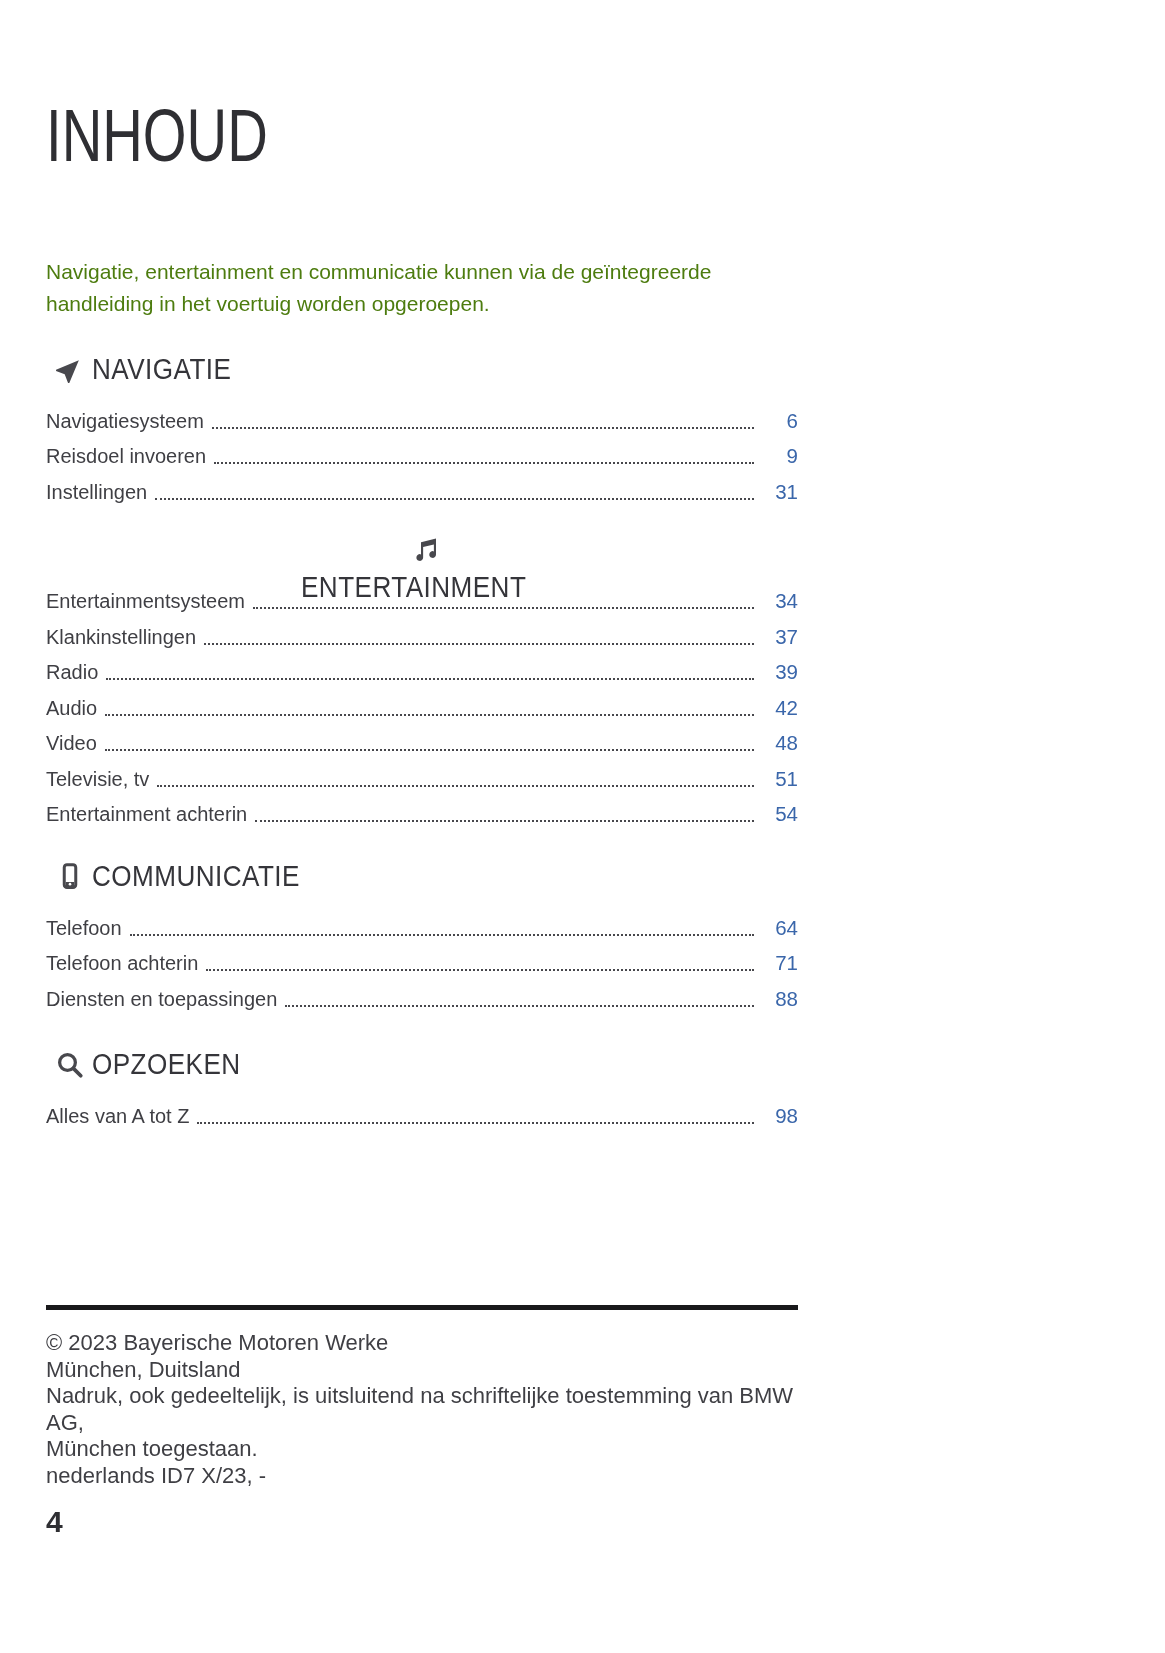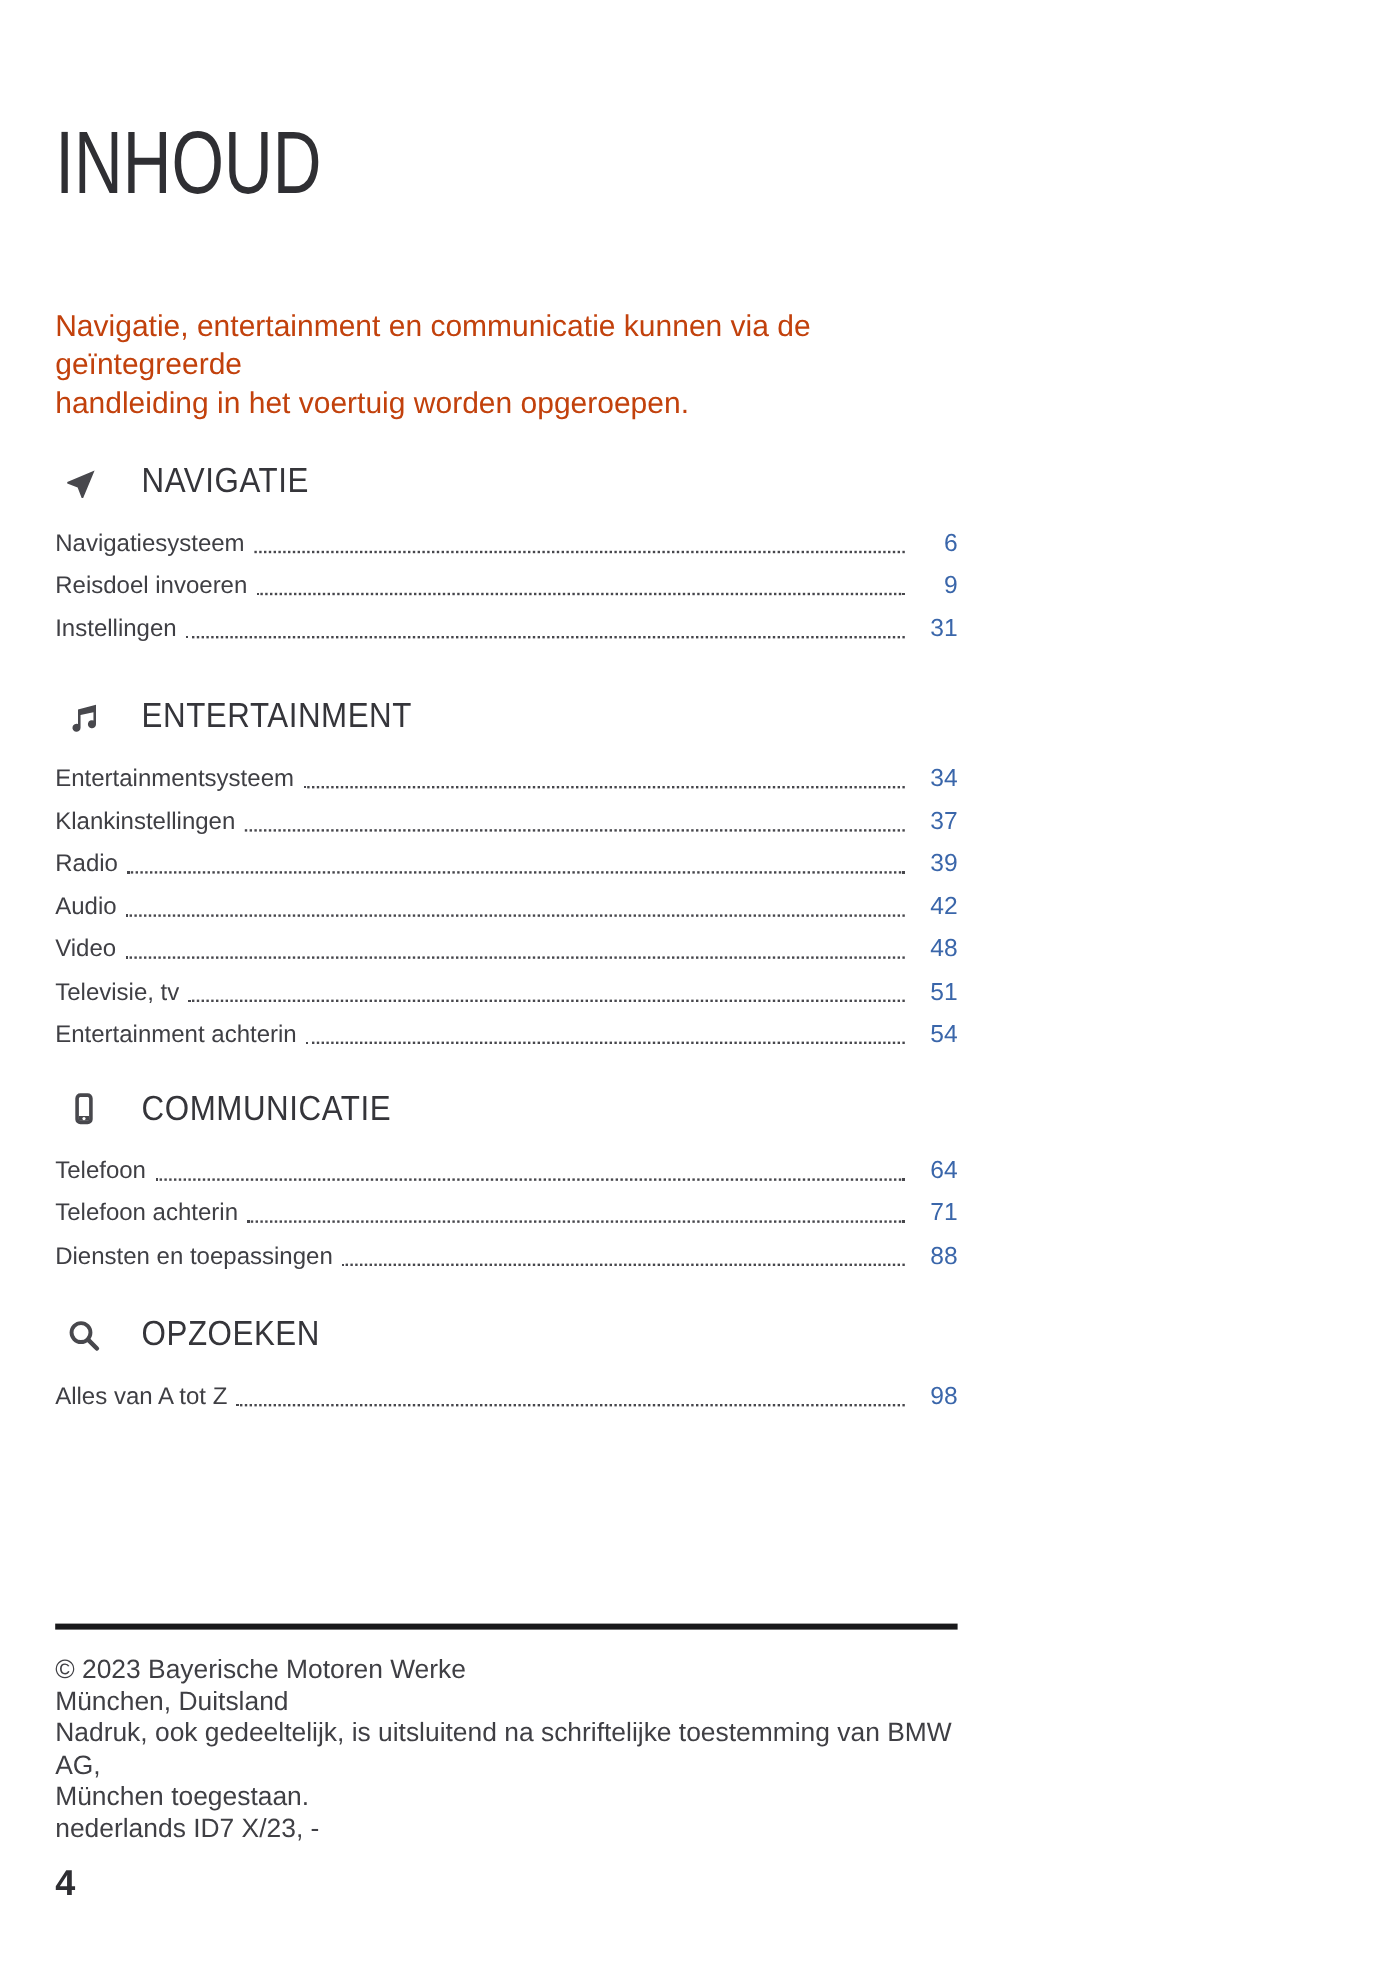--- a/index.html
+++ b/index.html
@@ -23,34 +23,34 @@
     font-weight: 400;
     color: #2f2f33;
     transform: scaleX(0.76);
     transform-origin: left bottom;
     letter-spacing: 0px;
     white-space: nowrap;
   }
 
   .intro {
     margin: 88px 0 0 0;
-    font-size: 25px;
+    font-size: 21px;
     line-height: 32px;
-    color: #c2410c;
+    color: #4d7c0f;
   }
 
   .sec-head {
     display: flex;
     align-items: center;
-    gap: 32px;
+    gap: 6px;
     height: 34px;
     margin-left: 8px;
   }
   .sec-head.m-nav { margin-top: 32px; }
-  .sec-head.m-ent { margin-top: 40px; }
+  .sec-head.m-ent { margin-top: 24px; flex-direction: column; }
   .sec-head.m-com { margin-top: 28px; }
   .sec-head.m-opz { margin-top: 32px; }
   .sec-title {
     font-size: 29px;
     color: #35353a;
     letter-spacing: 0.5px;
     transform: scaleX(0.9);
     transform-origin: left center;
     white-space: nowrap;
   }

